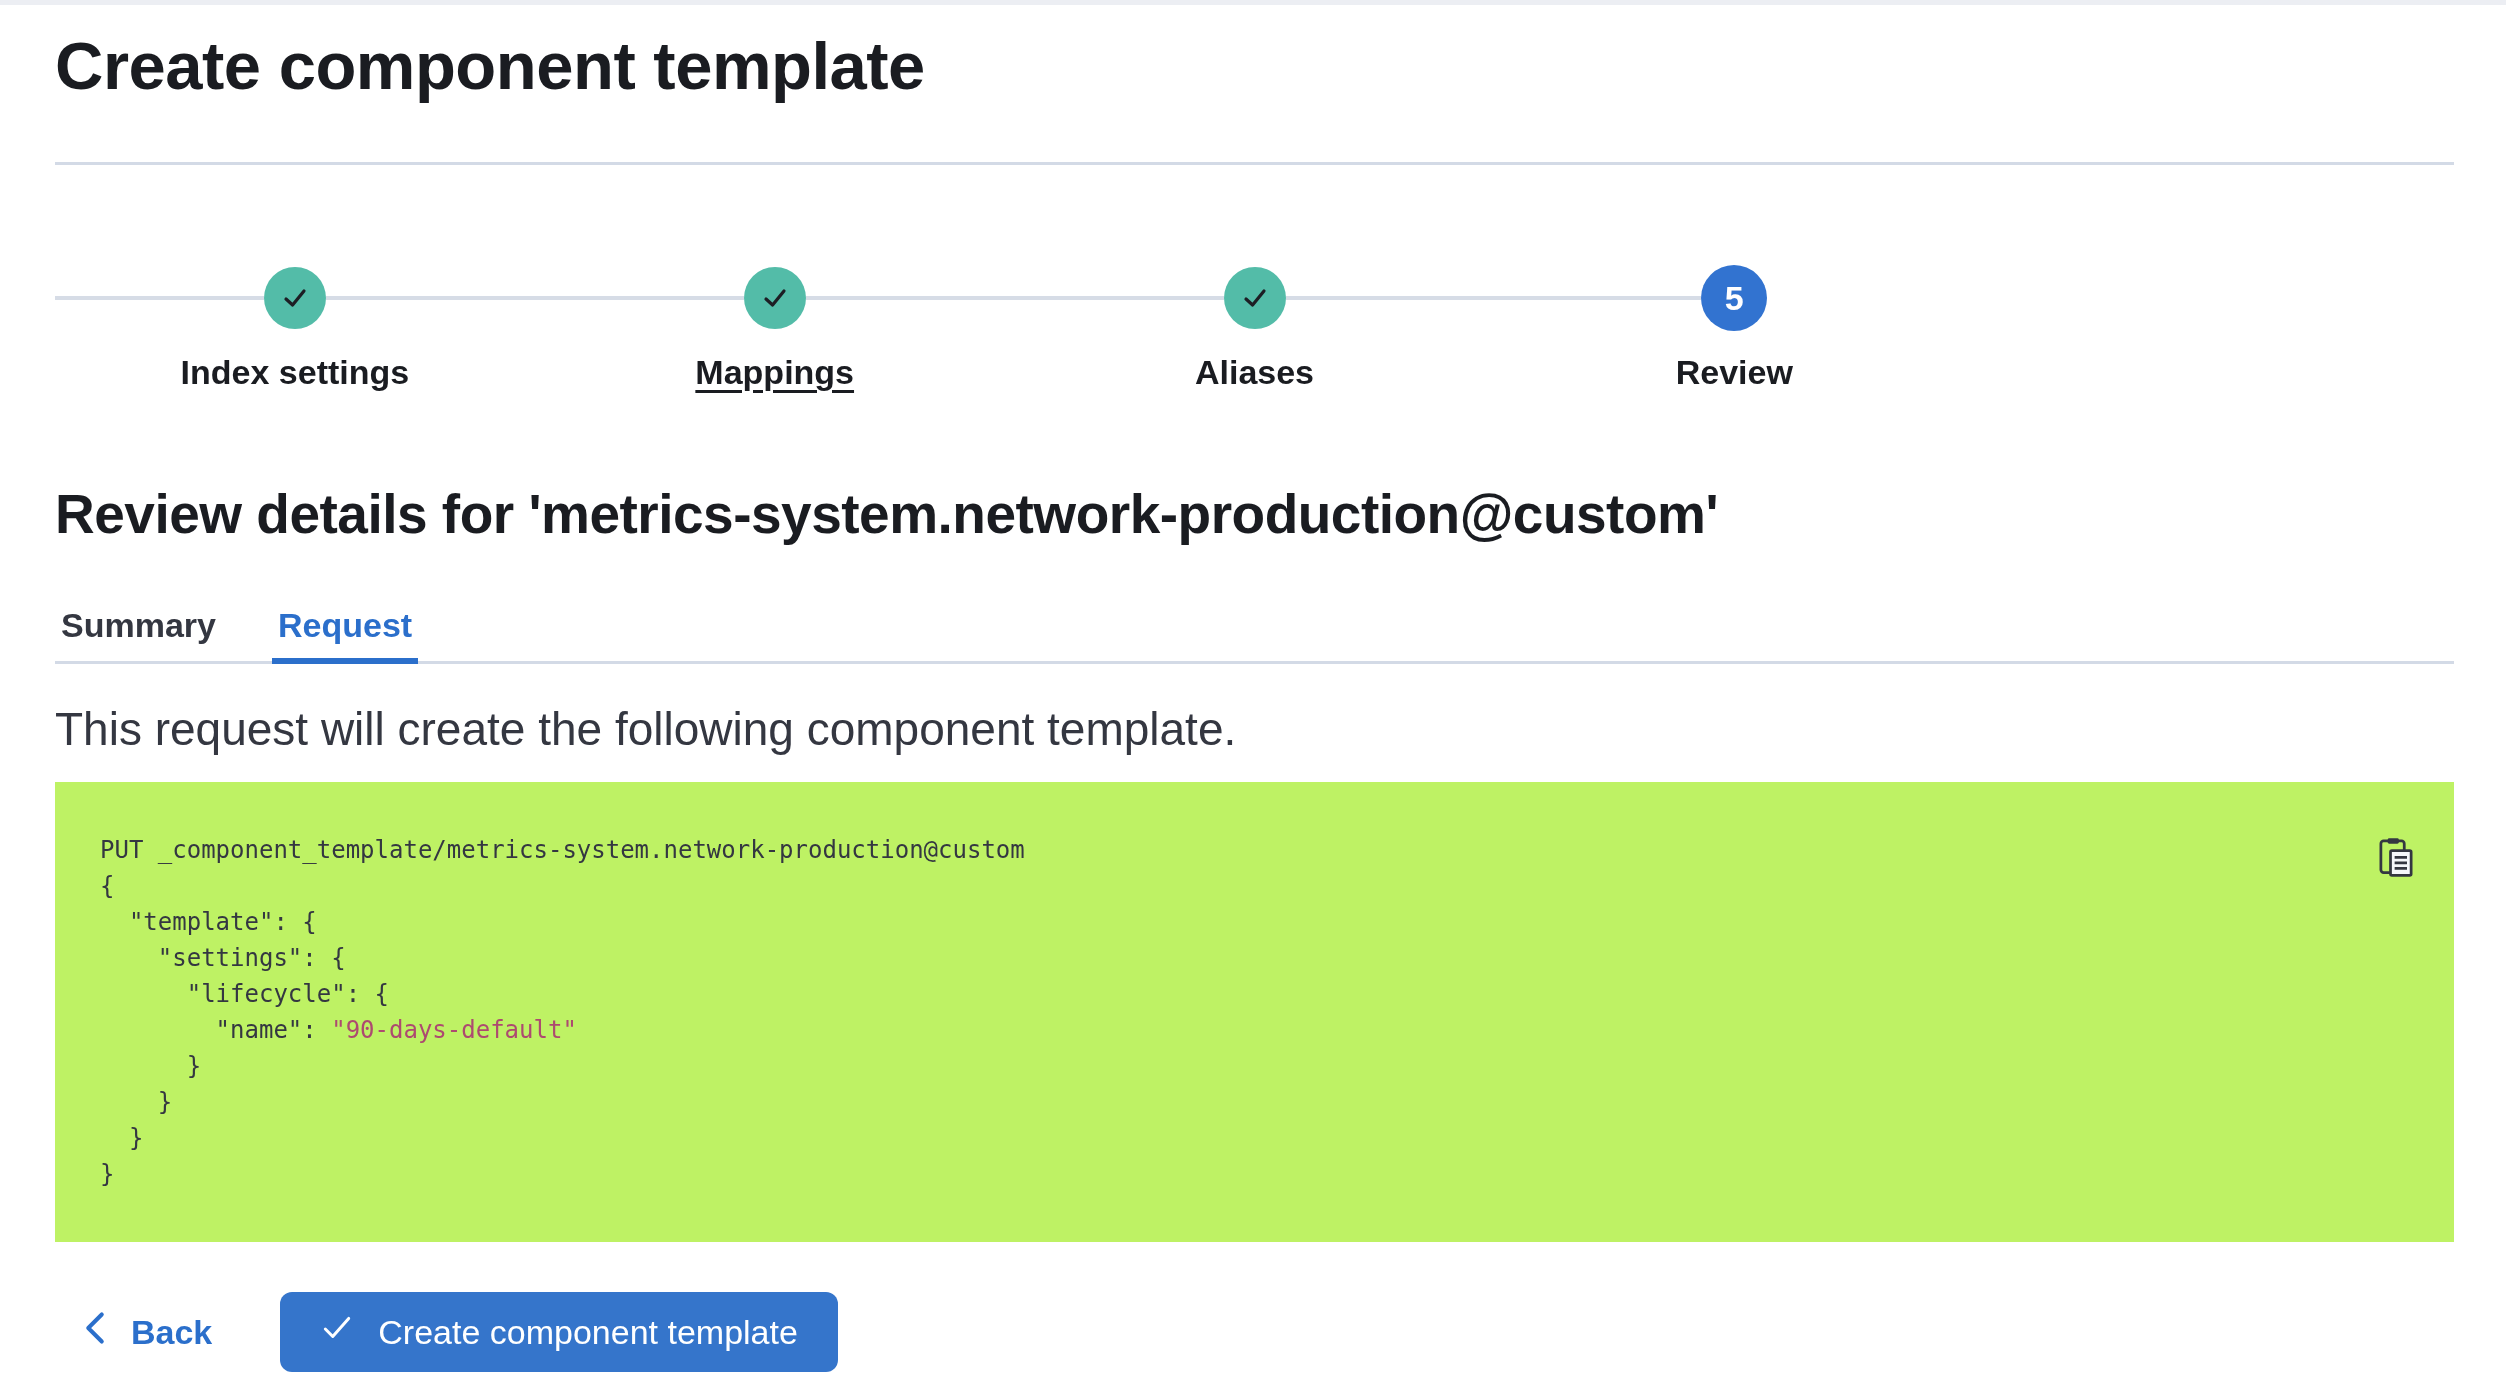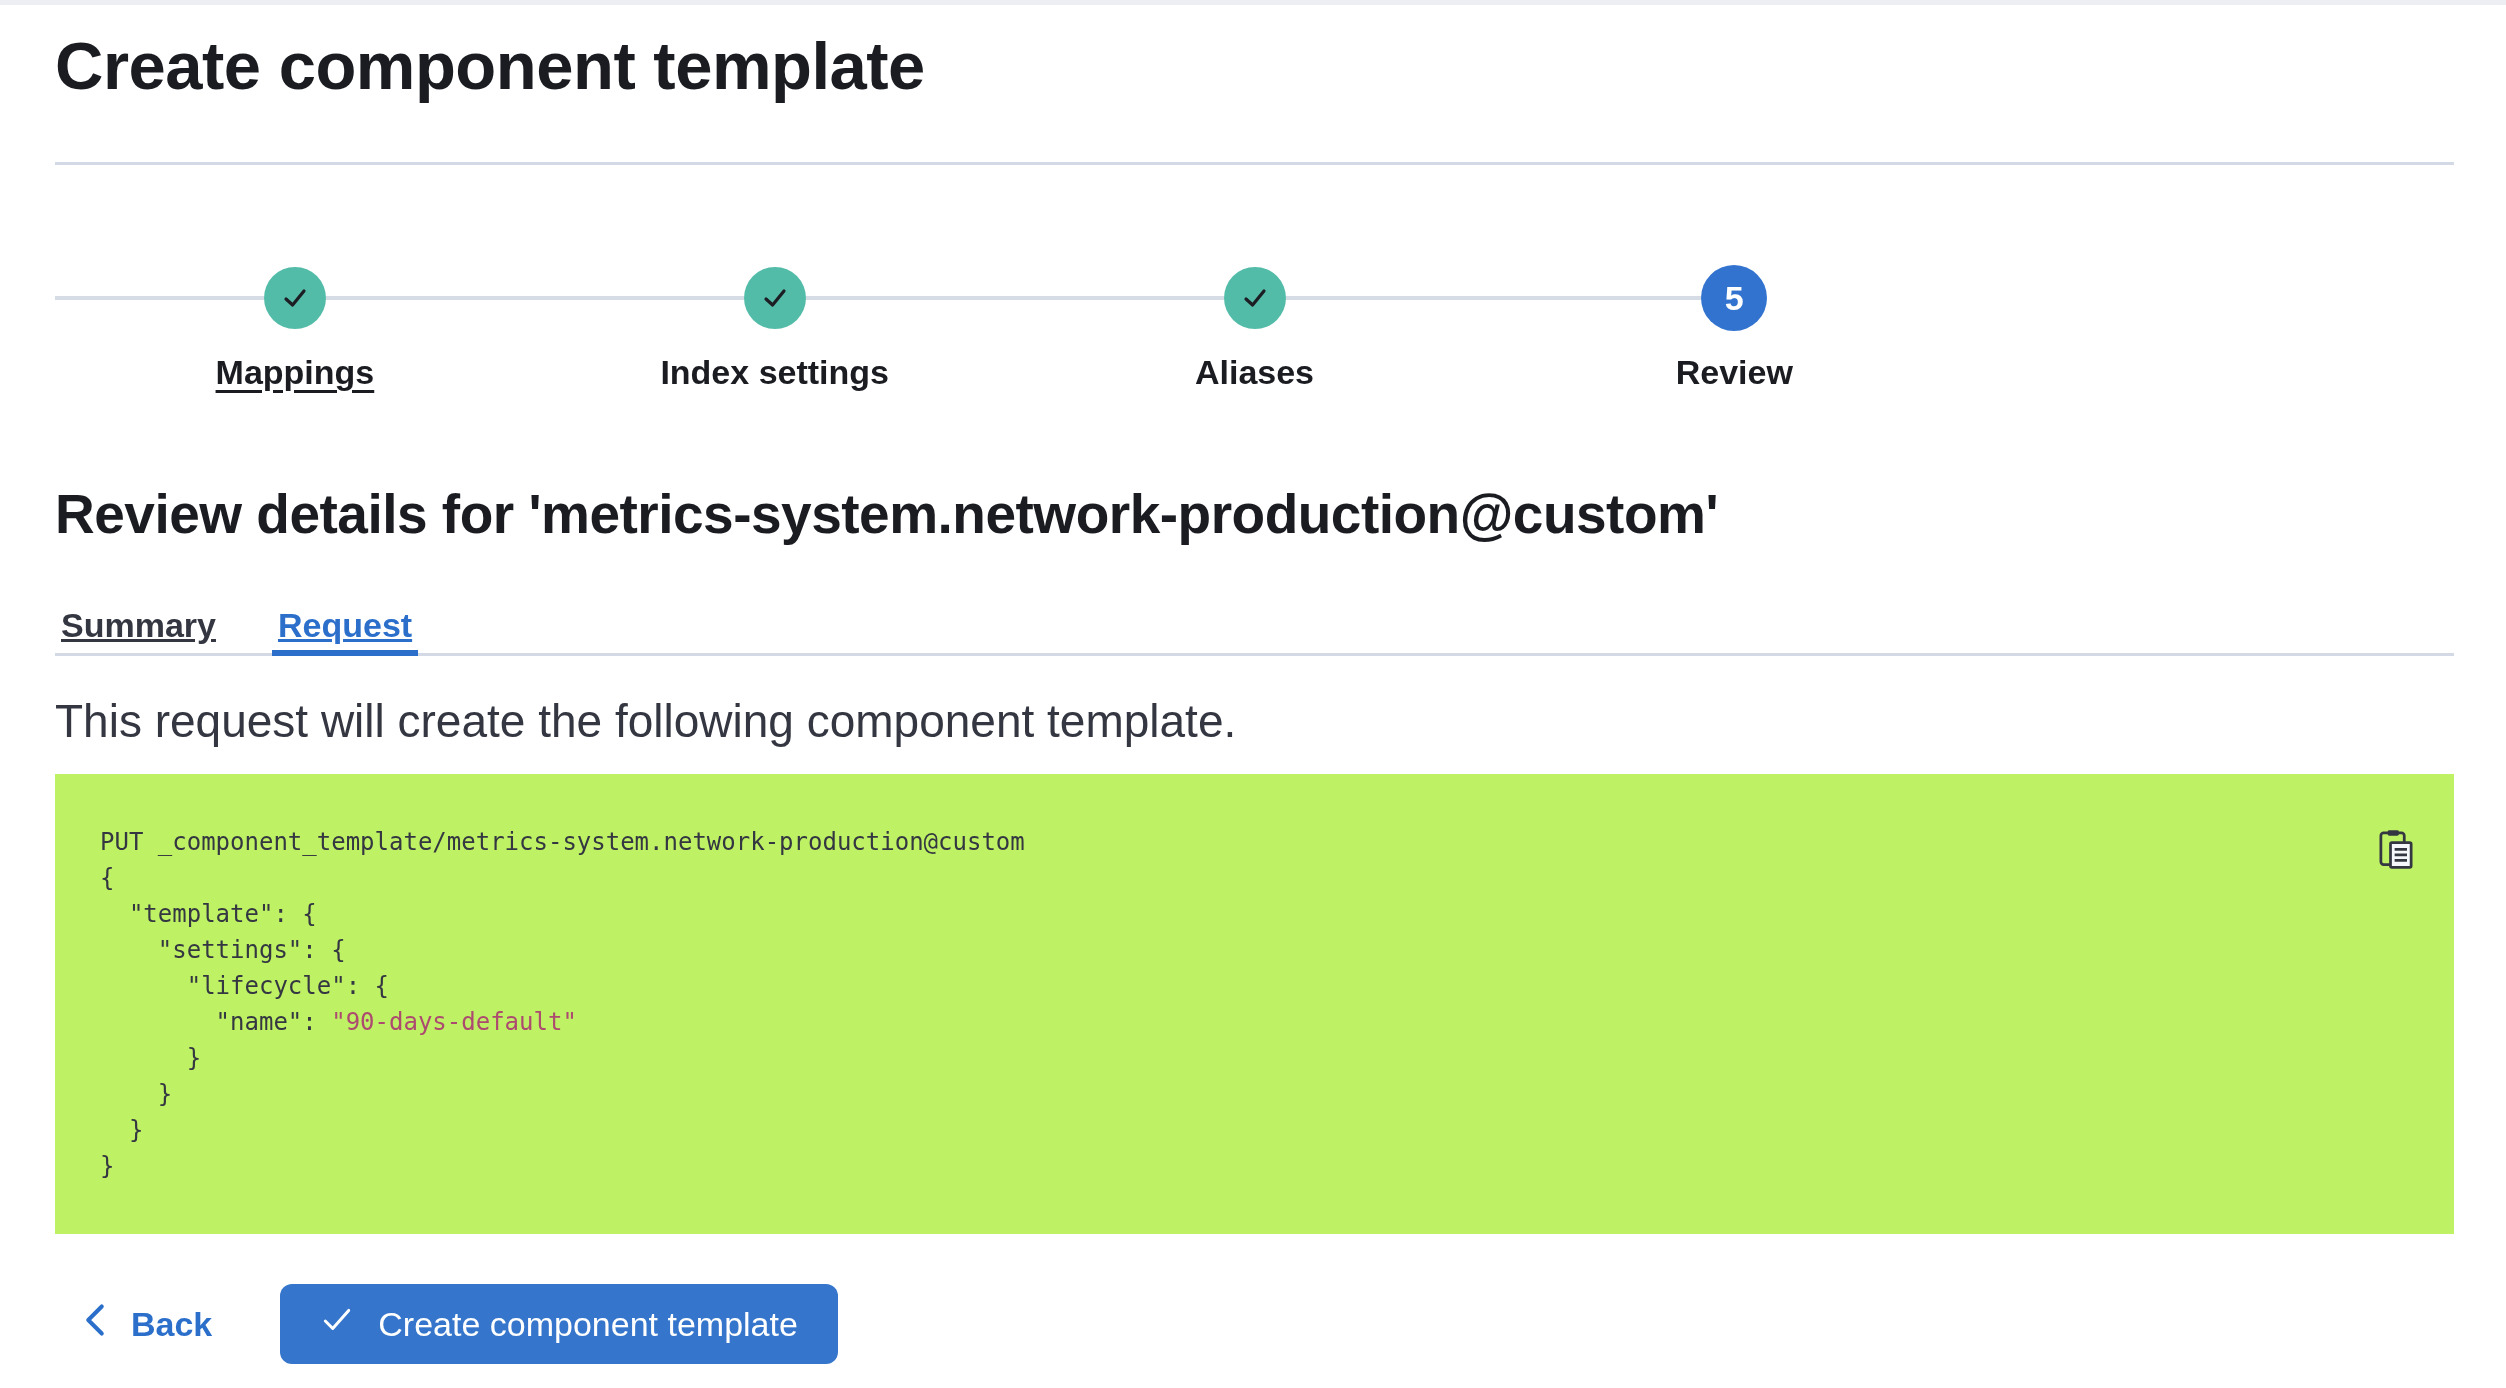--- a/index.html
+++ b/index.html
@@ -19,21 +19,21 @@
   .step-circle { width:62px; height:62px; border-radius:50%; background:#53bca8; display:flex; align-items:center; justify-content:center; flex:0 0 auto; }
   .step-circle.current { width:66px; height:66px; background:#3273d0; }
   .step-num { color:#ffffff; font-size:34px; font-weight:600; }
   .step-label { margin-top:22px; font-size:34px; font-weight:700; color:#1a1c21; }
   .step-label.underlined { text-decoration:underline; text-decoration-thickness:3px; text-underline-offset:6px; }
 
   h2.review-heading { font-size:55px; font-weight:700; color:#1a1c21; letter-spacing:-0.5px; margin-top:90px; }
 
   
   .tabs { display:flex; gap:50px; margin-top:60px; border-bottom:3px solid #d3dae6; }
-  .tab { position:relative; font-size:34px; font-weight:700; color:#343741; padding:0 6px 8px 6px; cursor:pointer;text-decoration:underline; }
+  .tab { position:relative; font-size:34px; font-weight:700; color:#343741; padding:0 6px 16px 6px; cursor:pointer; }
   .tab.active { color:#2b6fcb; }
   .tab.active::after { content:""; position:absolute; left:0; right:0; bottom:-3px; height:6px; background:#2b6fcb; }
 
   .description { margin-top:38px; font-size:46px; color:#343741; }
 
   
   .code-block { position:relative; margin-top:26px; background:#bef264; padding:50px 45px; min-height:456px; }
   .code-line { font-family:"DejaVu Sans Mono", monospace; font-size:24px; line-height:36px; color:#343741; white-space:pre; }
   .code-string { color:#ad4a70; }
   .copy-btn { position:absolute; top:52px; right:36px; background:none; border:none; cursor:pointer; padding:0; }
@@ -59,34 +59,34 @@
     <div class="step">
       <div class="step-track">
         <span class="track-line"></span>
         <span class="step-circle">
           <svg width="32" height="32" viewBox="0 0 16 16" fill="none">
               <path d="M3.5 8.5 L6.8 11.5 L12.5 4.5" stroke="#1d1e24" stroke-width="1.6" stroke-linecap="round" stroke-linejoin="round"></path>
             </svg>
         </span>
         <span class="track-line"></span>
       </div>
-      <div class="step-label underlined">Mappings</div>
+      <div class="step-label">Index settings</div>
     </div>
 
     <div class="step">
       <div class="step-track">
         <span class="track-line"></span>
         <span class="step-circle">
           <svg width="32" height="32" viewBox="0 0 16 16" fill="none">
               <path d="M3.5 8.5 L6.8 11.5 L12.5 4.5" stroke="#1d1e24" stroke-width="1.6" stroke-linecap="round" stroke-linejoin="round"></path>
             </svg>
         </span>
         <span class="track-line"></span>
       </div>
-      <div class="step-label">Index settings</div>
+      <div class="step-label underlined">Mappings</div>
     </div>
 
     <div class="step">
       <div class="step-track">
         <span class="track-line"></span>
         <span class="step-circle">
           <svg width="32" height="32" viewBox="0 0 16 16" fill="none">
               <path d="M3.5 8.5 L6.8 11.5 L12.5 4.5" stroke="#1d1e24" stroke-width="1.6" stroke-linecap="round" stroke-linejoin="round"></path>
             </svg>
         </span>

